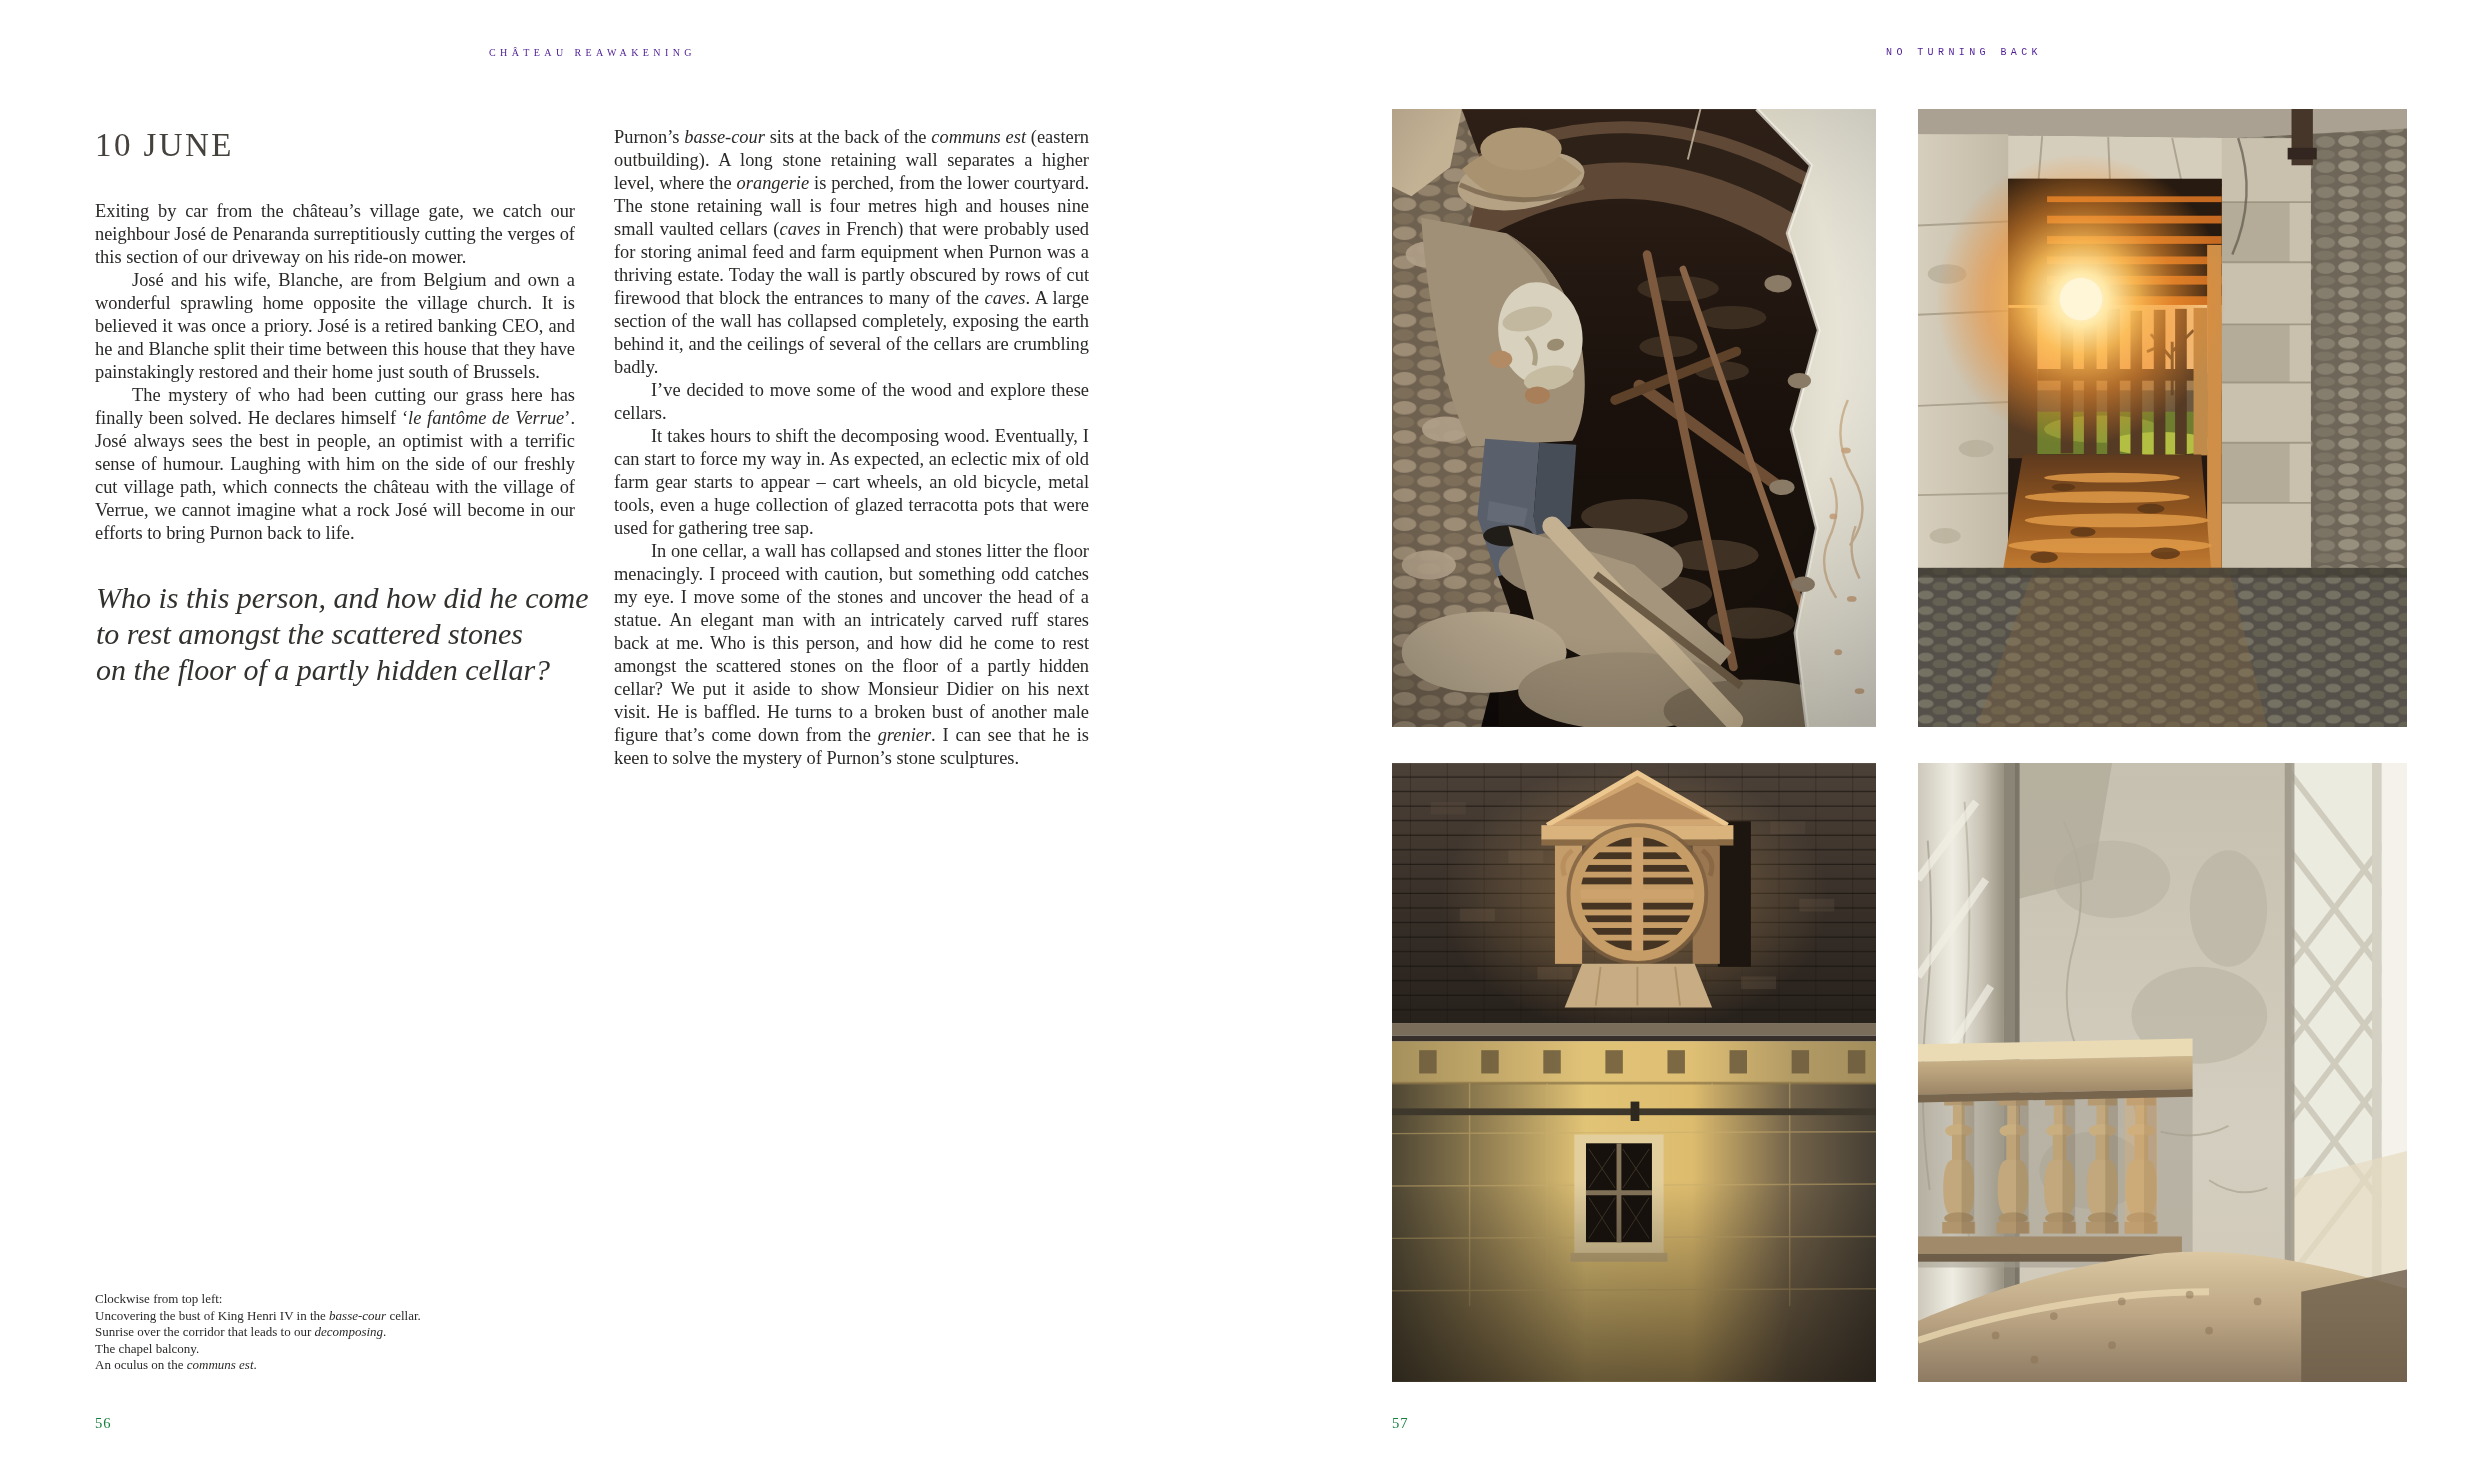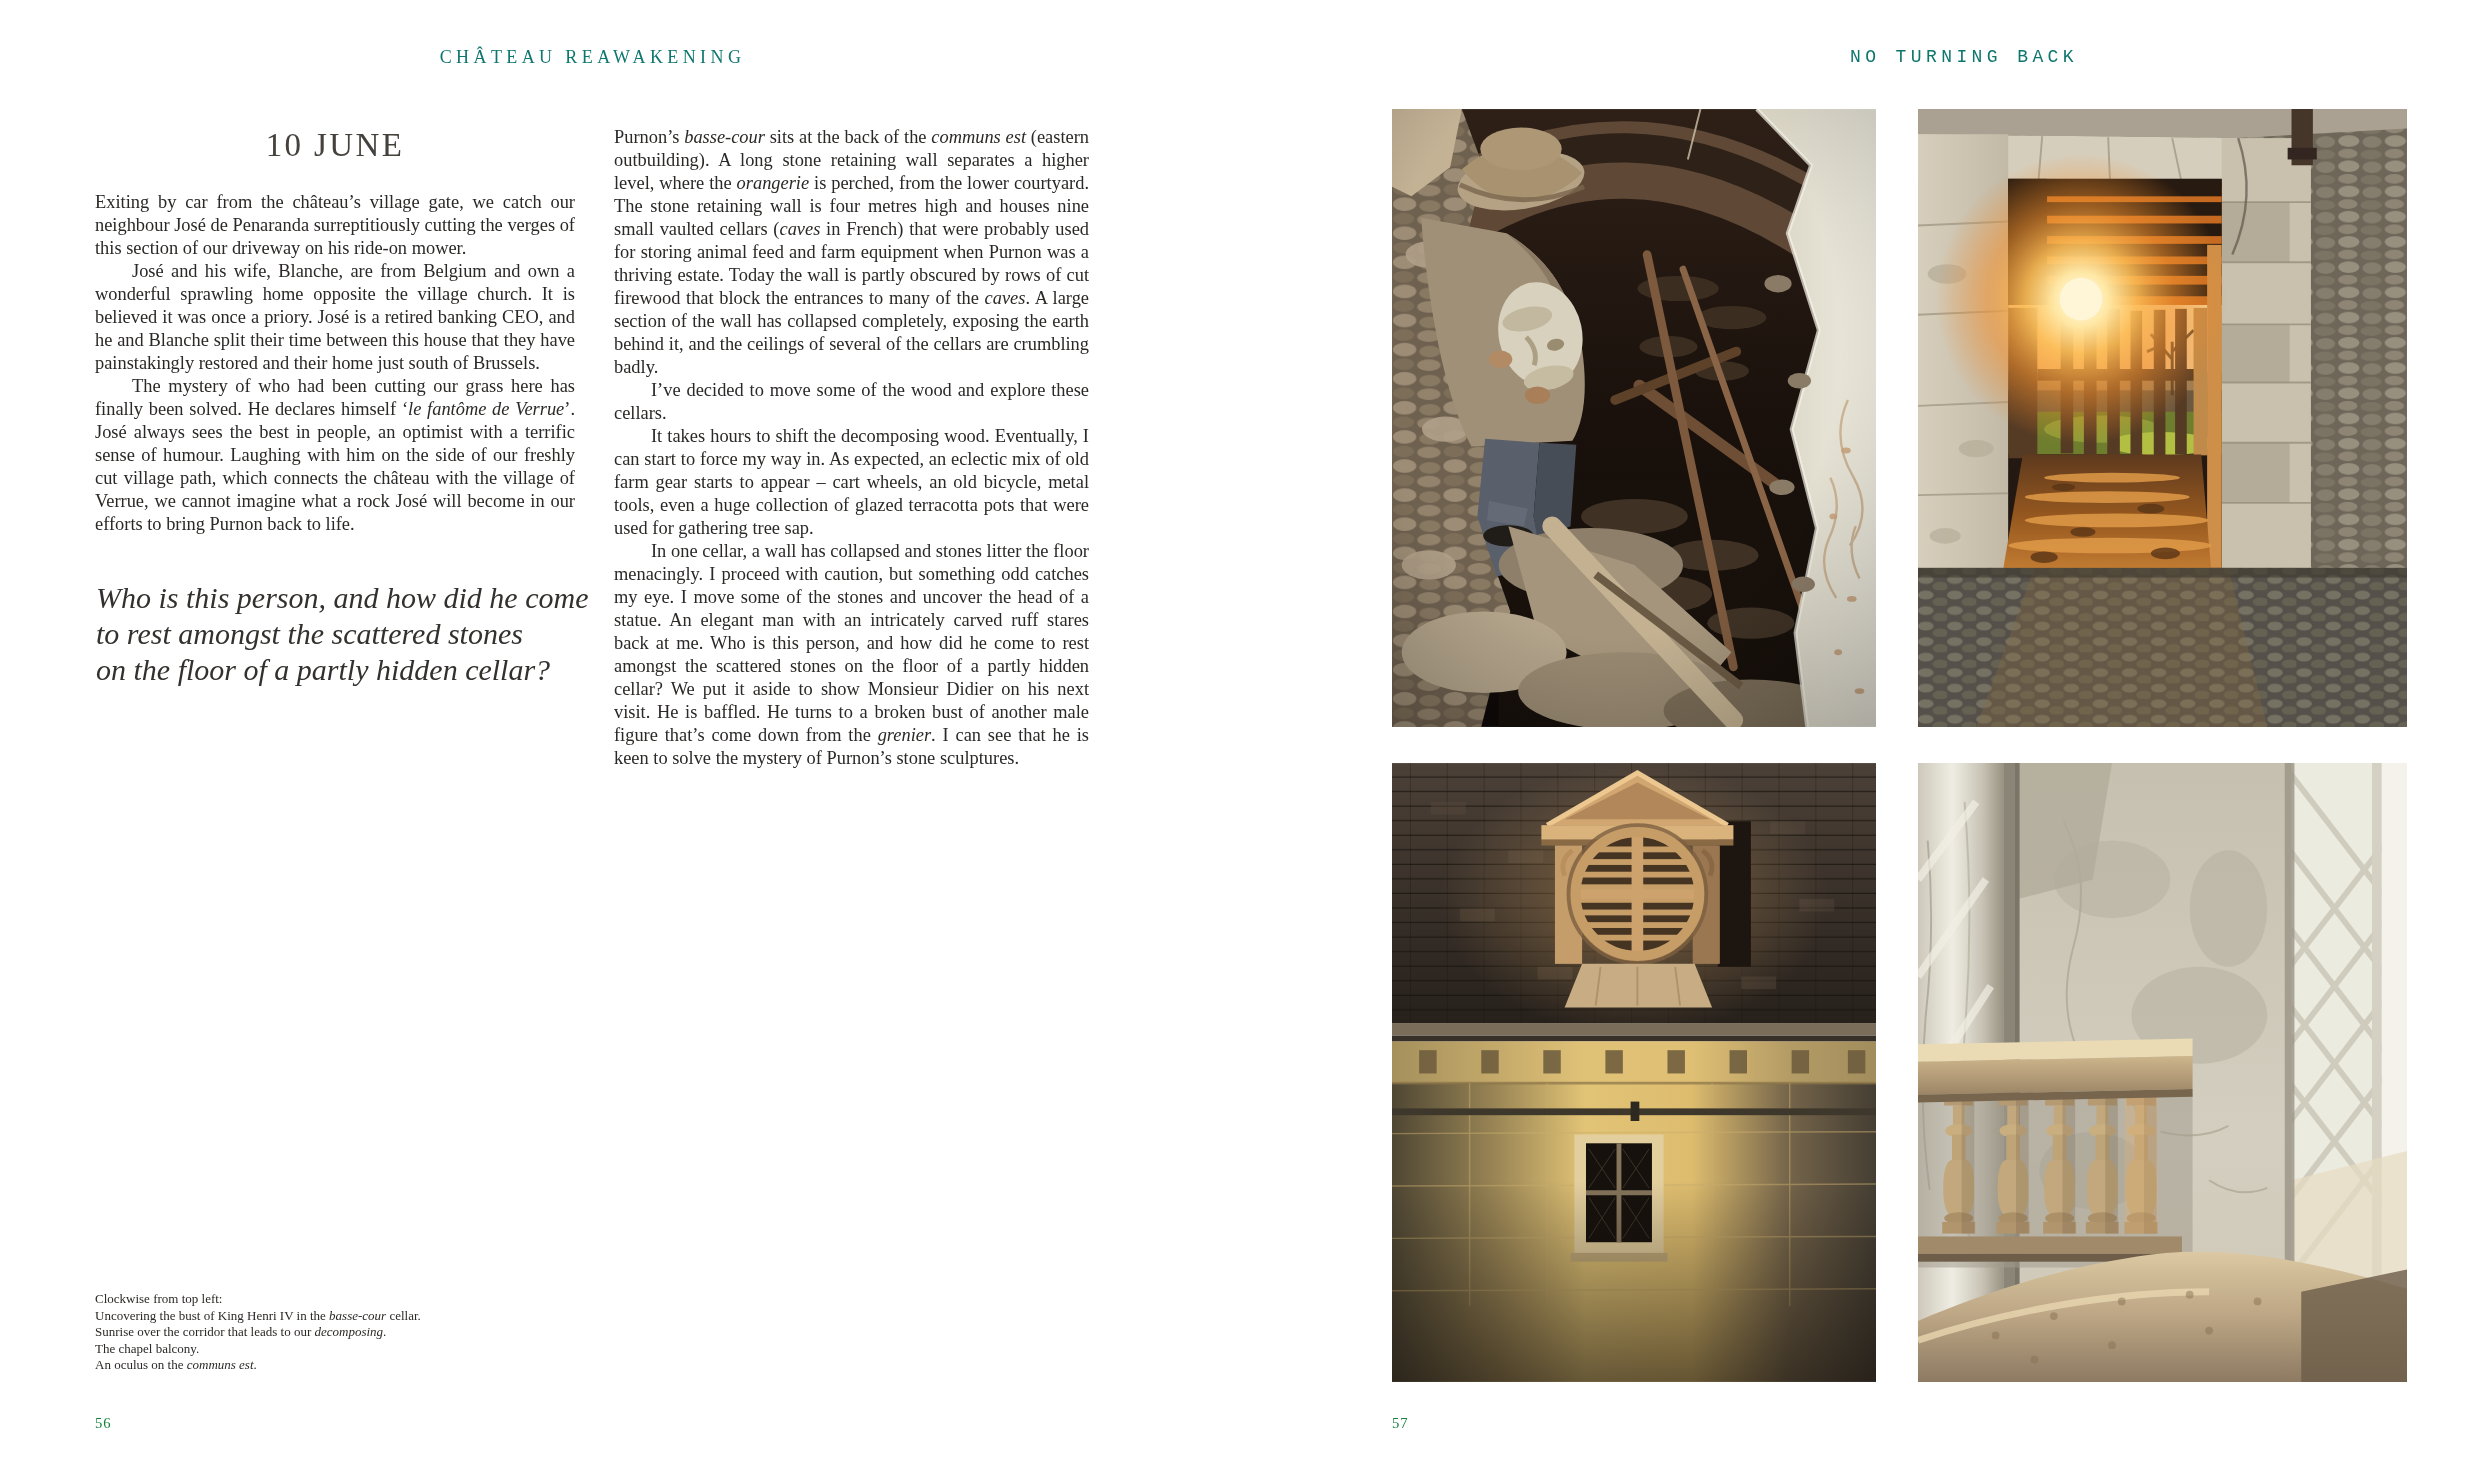--- a/index.html
+++ b/index.html
@@ -1,27 +1,27 @@
 <!DOCTYPE html>
 <html lang="en"><head>
 <meta charset="utf-8">
 <title>Château Reawakening — spread</title>
 <style>
   html,body{margin:0;padding:0;background:#e9e9e9;}
   .spread{position:relative;width:2484px;height:1480px;background:#ffffff;
     font-family:"Liberation Serif","DejaVu Serif",serif;color:#2b2927;overflow:hidden;}
-  .running-header{position:absolute;top:47px;font-size:18px;letter-spacing:4.4px;
-    color:#0f766e;text-align:center;white-space:nowrap;}
+  .running-header{position:absolute;top:47px;font-size:10px;letter-spacing:4.4px;
+    color:#4c1d95;text-align:center;white-space:nowrap;}
   .rh-left{left:95px;width:995px;}
   .rh-right{left:1456px;width:1016px;font-family:Liberation Mono, monospace;}
   .text-col{position:absolute;top:126px;}
   .col-1{left:95px;width:480px;}
   .col-2{left:614px;width:475px;}
-  .entry-heading{margin:0 0 26px;font-weight:normal;font-size:33px;line-height:39px;
-    letter-spacing:2.4px;text-align:center;color:#45423d;}
+  .entry-heading{margin:0 0 35px;font-weight:normal;font-size:33px;line-height:39px;
+    letter-spacing:2.4px;color:#45423d;}
   .body-p{margin:0;font-size:18.4px;line-height:23px;text-align:justify;color:#2b2927;}
   .body-p.indent{text-indent:37px;}
   .it{font-style:italic;}
   .pull-quote{position:absolute;left:96px;top:580px;width:524px;font-style:italic;
     font-size:30px;line-height:36px;color:#33312e;}
   .caption{position:absolute;left:95px;top:1291px;width:446px;font-size:13px;line-height:16.5px;}
   .caption div{margin:0;}
   .page-number{position:absolute;top:1415px;font-size:14.6px;
     letter-spacing:1px;color:#15803d;}
   .pn-left{left:95px;width:995px;}

